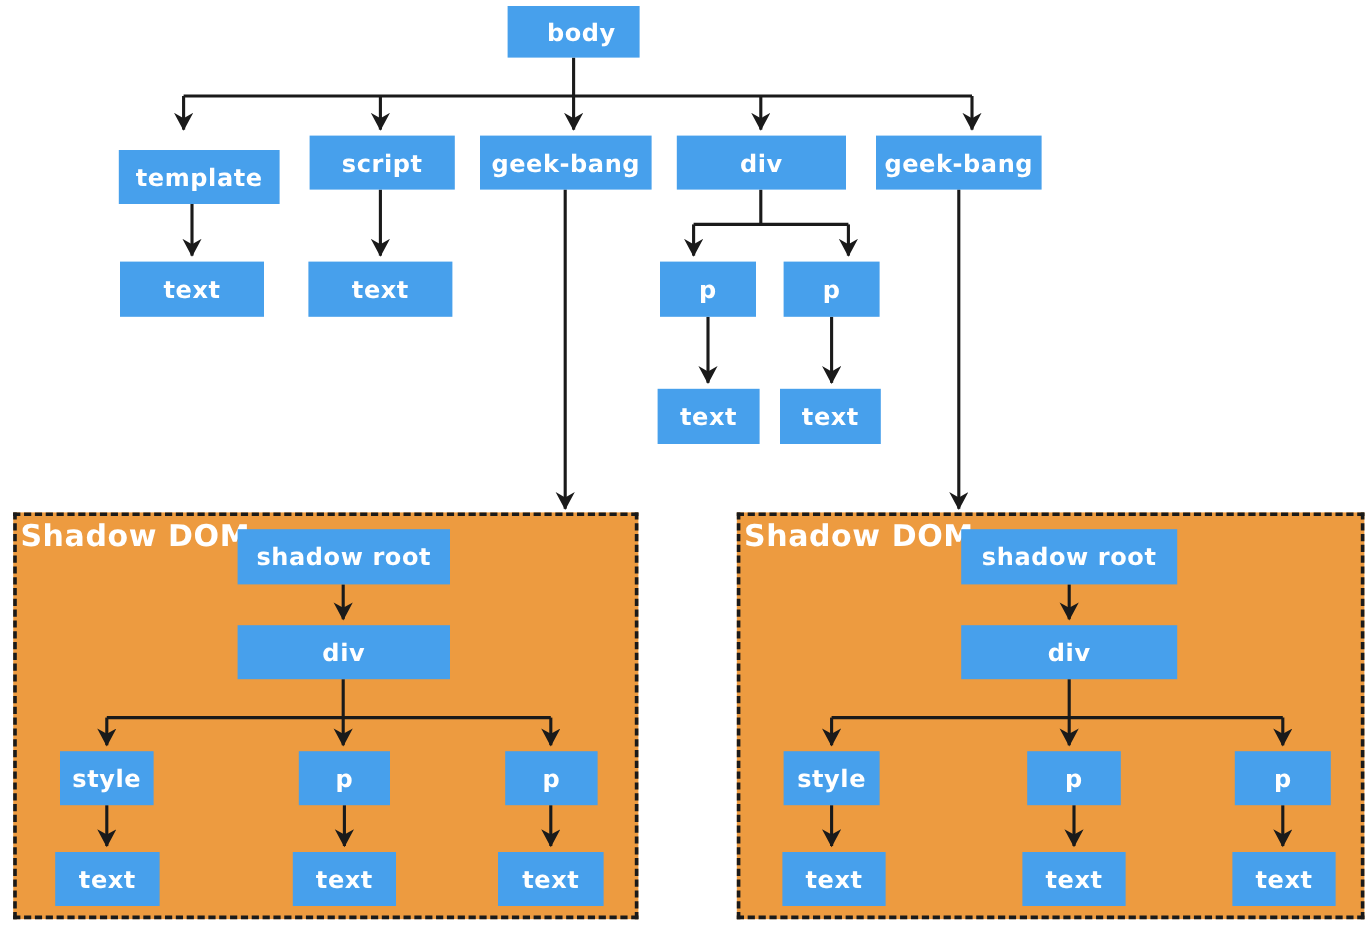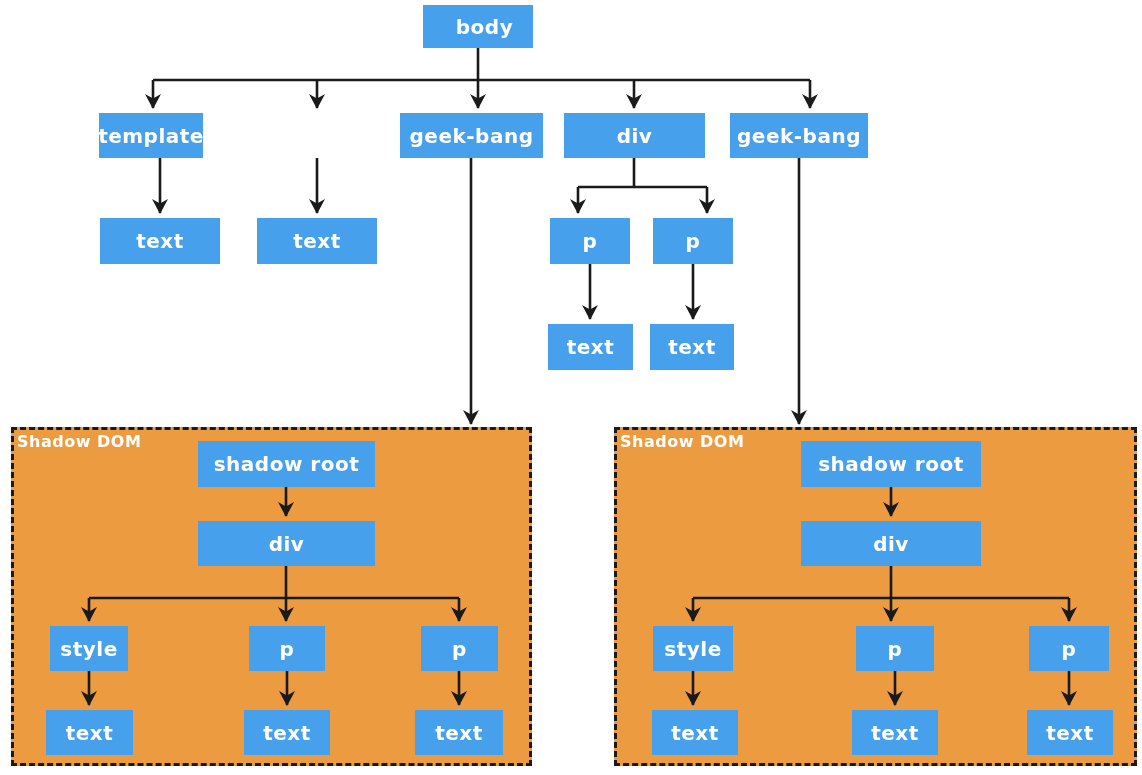--- a/index.html
+++ b/index.html
@@ -23,21 +23,21 @@
   .shadow-box {
     position:absolute;
     background:var(--container-fill,#ed9b40);
     border:3px dashed var(--connector,#111111);
     box-sizing:border-box;
     z-index:1;
   }
   .shadow-label {
     position:absolute;
     color:var(--label-text,#ffffff);
-    font-size:16px; font-weight:bold;
+    font-size:25px; font-weight:bold;
     letter-spacing:0.5px;
     z-index:3;
   }
   #edges {
     position:absolute; left:0; top:0;
     width:1142px; height:775px;
     z-index:2;
     pointer-events:none;
   }
   .edge {
@@ -101,21 +101,22 @@
     <path class="edge" d="M1069,598 V621" marker-end="url(#ah)"></path>
     <path class="edge" d="M693,671 V705" marker-end="url(#ah)"></path>
     <path class="edge" d="M895,671 V705" marker-end="url(#ah)"></path>
     <path class="edge" d="M1069,671 V705" marker-end="url(#ah)"></path>
   </svg>
 
   <div class="shadow-label" style="left:17px; top:432px;">Shadow DOM</div>
   <div class="shadow-label" style="left:620px; top:432px;">Shadow DOM</div>
 
   <div class="node" style="left:423px; top:5px;   width:110px; height:43px;padding-left:13px;">body</div>
-  <div class="node" style="left:99px;  top:113px; width:104px; height:45px;">template</div>
+  <div class="node" style="left:99px;  top:125px; width:134px; height:45px;">template</div>
+  <div class="node" style="left:258px; top:113px; width:121px; height:45px;">script</div>
   <div class="node" style="left:400px; top:113px; width:143px; height:45px;">geek-bang</div>
   <div class="node" style="left:564px; top:113px; width:141px; height:45px;">div</div>
   <div class="node" style="left:730px; top:113px; width:138px; height:45px;">geek-bang</div>
 
   <div class="node" style="left:100px; top:218px; width:120px; height:46px;">text</div>
   <div class="node" style="left:257px; top:218px; width:120px; height:46px;">text</div>
   <div class="node" style="left:550px; top:218px; width:80px;  height:46px;">p</div>
   <div class="node" style="left:653px; top:218px; width:80px;  height:46px;">p</div>
   <div class="node" style="left:548px; top:324px; width:85px;  height:46px;">text</div>
   <div class="node" style="left:650px; top:324px; width:84px;  height:46px;">text</div>

